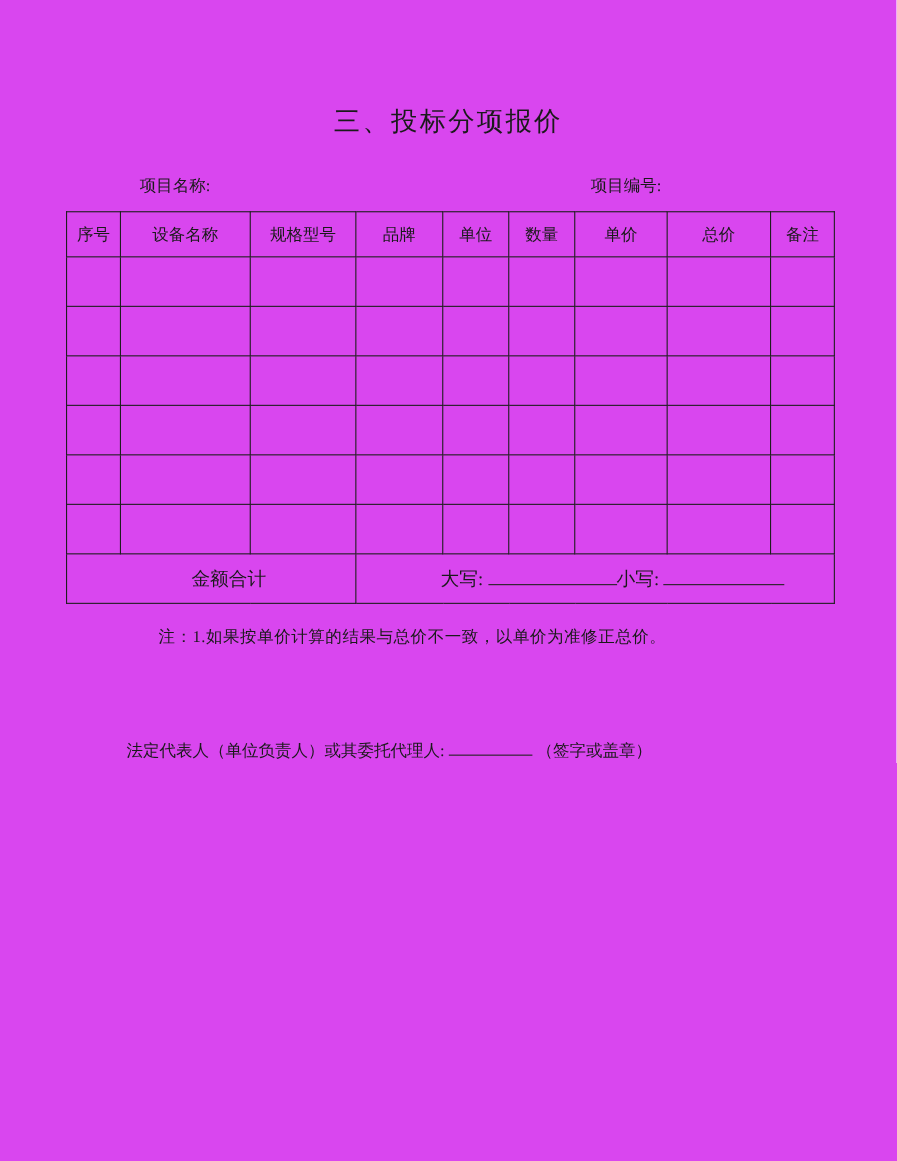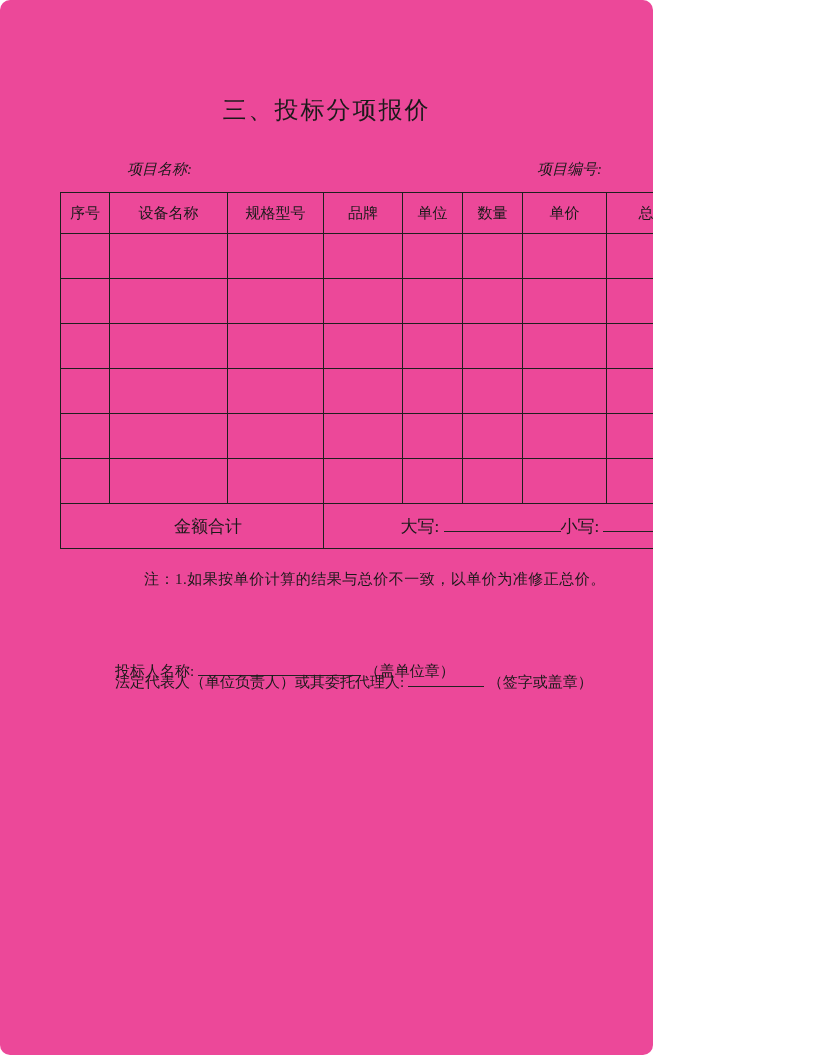--- a/index.html
+++ b/index.html
@@ -1,23 +1,23 @@
 <!DOCTYPE html>
 <html><head>
 <meta charset="utf-8">
 <style>
   * { margin:0; padding:0; box-sizing:border-box; }
   html,body { background:#ffffff; }
   body { font-family:"Liberation Serif","DejaVu Serif",serif; color:#1a1a1a; }
-  .sheet { position:relative; width:653px; height:1055px; background:#ec4899; overflow:hidden;border-radius:10px; }
+  .sheet { position:relative; width:815px; height:1055px; background:#d946ef; overflow:hidden; }
 
   .doc-title { position:absolute; top:94px; left:0; width:100%; text-align:center;
                font-size:24px; letter-spacing:2px; }
 
-  .proj-label { position:absolute; top:160px; font-size:15px;font-style:italic; }
+  .proj-label { position:absolute; top:160px; font-size:15px; }
   .proj-name  { left:127px; }
   .proj-no    { left:537px; }
 
   table.quote { position:absolute; top:192px; left:60px; width:698px;
                 border-collapse:collapse; table-layout:fixed; }
   table.quote th, table.quote td { border:1px solid #1f1f1f; font-weight:normal;
                 text-align:center; vertical-align:middle; font-size:15px; padding:0; }
   table.quote thead th { height:41px; }
   table.quote tbody td { height:45px; }
   tr.total-row td { height:59px; font-size:17px;padding-left:32px; }
@@ -148,25 +148,20 @@
           <span>大写:</span>
           <span class="blank" style="width:117px"></span><span>小写:</span>
           <span class="blank" style="width:110px"></span>
         </td>
       </tr>
     </tbody>
   </table>
 
   <div class="note note-1">注：1.如果按单价计算的结果与总价不一致，以单价为准修正总价。</div>
 
-  <div class="sig-line sig-bidder">
-    <span>投标人名称:</span>
-    <span class="blank" style="width:163px"></span>
-    <span>（盖单位章）</span>
-  </div>
 
   <div class="sig-line sig-rep">
     <span>法定代表人（单位负责人）或其委托代理人:</span>
     <span class="blank" style="width:76px"></span>
     <span>（签字或盖章）</span>
   </div>
 
 
 
 </div>

